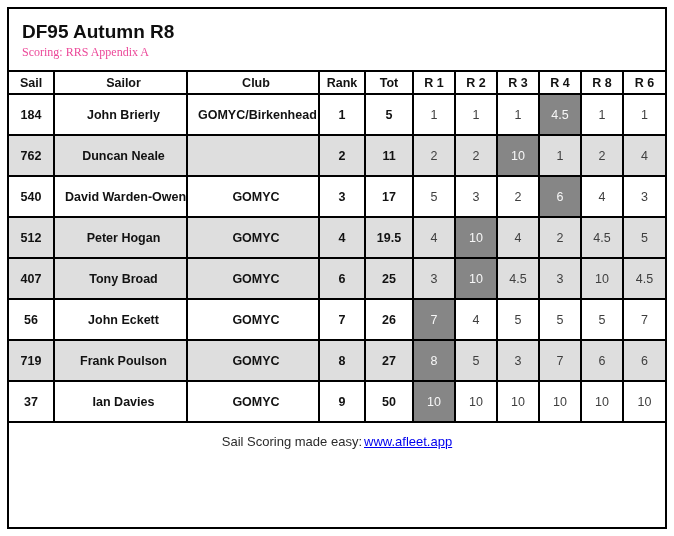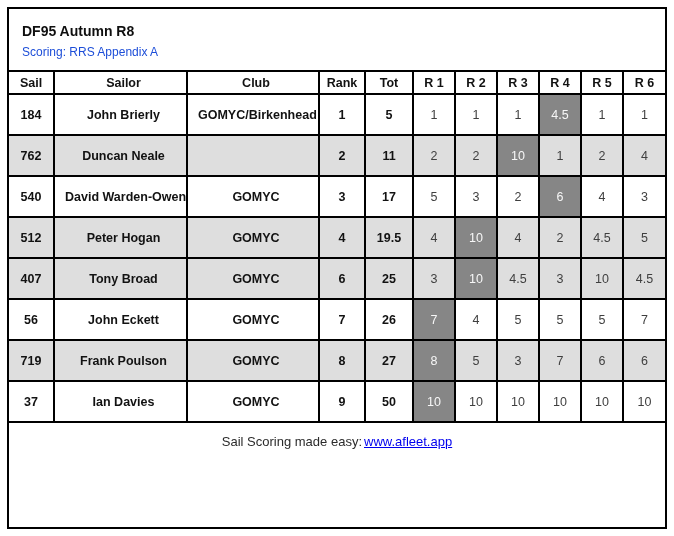--- a/index.html
+++ b/index.html
@@ -14,30 +14,31 @@
     position: absolute;
     left: 7px; top: 7px;
     width: 660px; height: 522px;
     border: 2px solid var(--border-color, #000);
     background: #fff;
     overflow: hidden;
   }
   .title-block { padding: 12px 14px 11px 13px; }
   .report-title {
     margin: 0;
-    font-size: 14px;
+    font-size: 19px;
     font-weight: bold;
     color: #0f0f0f;
     line-height: 21px;
   }
   .report-subtitle {
     margin: 3px 0 0 0;
     font-size: 12px;
-    color: #1d4ed8;
+    color: #ec4899;
     line-height: 14px;
+    font-family: Liberation Serif, serif;
   }
   table.results {
     width: 100%;
     border-collapse: collapse;
     table-layout: fixed;
   }
   .results th, .results td {
     border: 2px solid var(--border-color, #000);
     text-align: center;
     padding: 0 4px;
@@ -102,21 +103,21 @@
       <tr>
           <th class="col-sail">Sail</th>
           <th class="col-sailor">Sailor</th>
           <th class="col-club">Club</th>
           <th class="col-rank">Rank</th>
           <th class="col-tot">Tot</th>
           <th class="col-race">R 1</th>
           <th class="col-race">R 2</th>
           <th class="col-race">R 3</th>
           <th class="col-race">R 4</th>
-          <th class="col-race">R 5</th>
+          <th class="col-race">R 8</th>
           <th class="col-race">R 6</th>
         </tr>
     </thead>
     <tbody>
         <tr>
           <td class="col-sail">184</td>
           <td class="col-sailor">John Brierly</td>
           <td class="col-club">GOMYC/Birkenhead</td>
           <td class="col-rank">1</td>
           <td class="col-tot">5</td>

